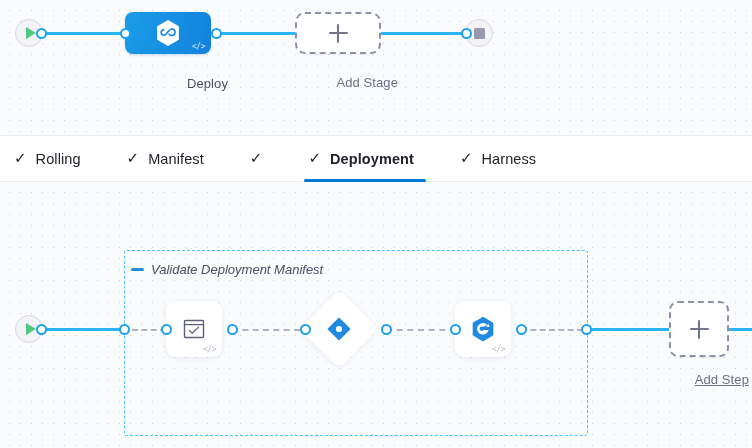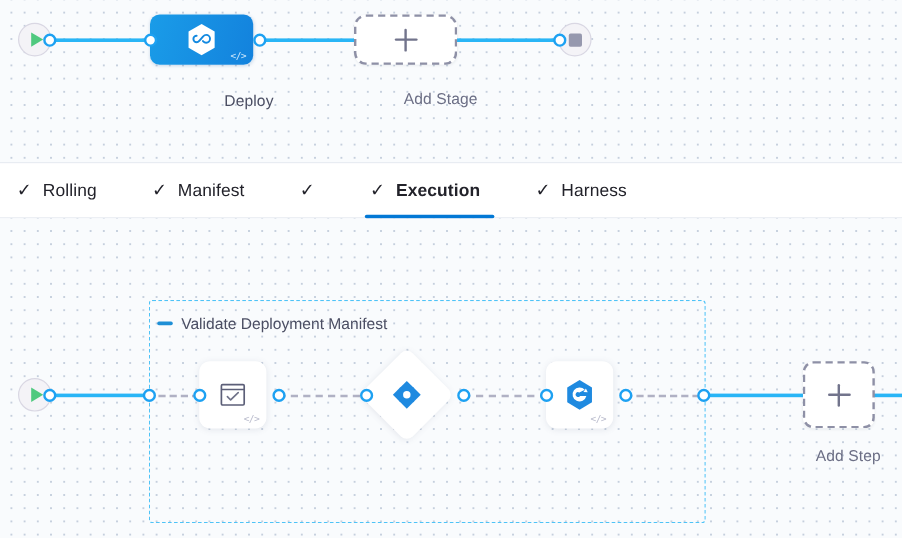--- a/index.html
+++ b/index.html
@@ -127,21 +127,21 @@
     display:flex;align-items:center;justify-content:center;
   }
 
   
   .stepgroup{
     position:absolute;border:1.5px dashed #4ec3f7;border-radius:3px;
     background:transparent;z-index:1;
   }
   .sg-title{
     position:absolute;display:flex;align-items:center;gap:7px;
-    font-size:13px;color:#4b4e63;white-space:nowrap;
+    font-size:13px;color:#4b4e63;white-space:nowrap;font-style:italic;
   }
   .sg-collapse{
     display:inline-block;width:13px;height:2.4px;background:#1e8fd6;border-radius:2px;
   }
 </style>
 </head>
 <body>
 
 <div class="screen">
 
@@ -185,21 +185,21 @@
     </div>
     <div class="tab">
       <span class="check">✓</span>
       <span class="tlabel">Manifest</span>
     </div>
     <div class="tab">
       <span class="check">✓</span>
     </div>
     <div class="tab active">
       <span class="check">✓</span>
-      <span class="tlabel">Execution</span>
+      <span class="tlabel">Deployment</span>
     </div>
     <div class="tab">
       <span class="check">✓</span>
       <span class="tlabel">Harness</span>
     </div>
   </div>
 
   <div class="canvas" id="exec-canvas">
 
     <div class="stepgroup" style="left:124px;top:68px;width:462px;height:184px;"></div>
@@ -257,16 +257,16 @@
         <path d="M21.6 10.4 l1.6 3.4 -3.8-.3 z" fill="#ffffff"></path>
       </svg>
       <span class="codeglyph dark">&lt;/&gt;</span>
     </div>
     <div class="port" style="left:450px;top:142px;"></div>
     <div class="port" style="left:516px;top:142px;"></div>
 
     <div class="add-node add-step" style="left:669px;top:119px;">
       <div class="plus"></div>
     </div>
-    <div class="node-label muted" style="left:634px;top:190px;width:100px;">Add Step</div>
+    <div class="node-label muted" style="left:649px;top:190px;width:100px;text-decoration:underline;">Add Step</div>
   </div>
 
 </div>
 
 </body></html>

